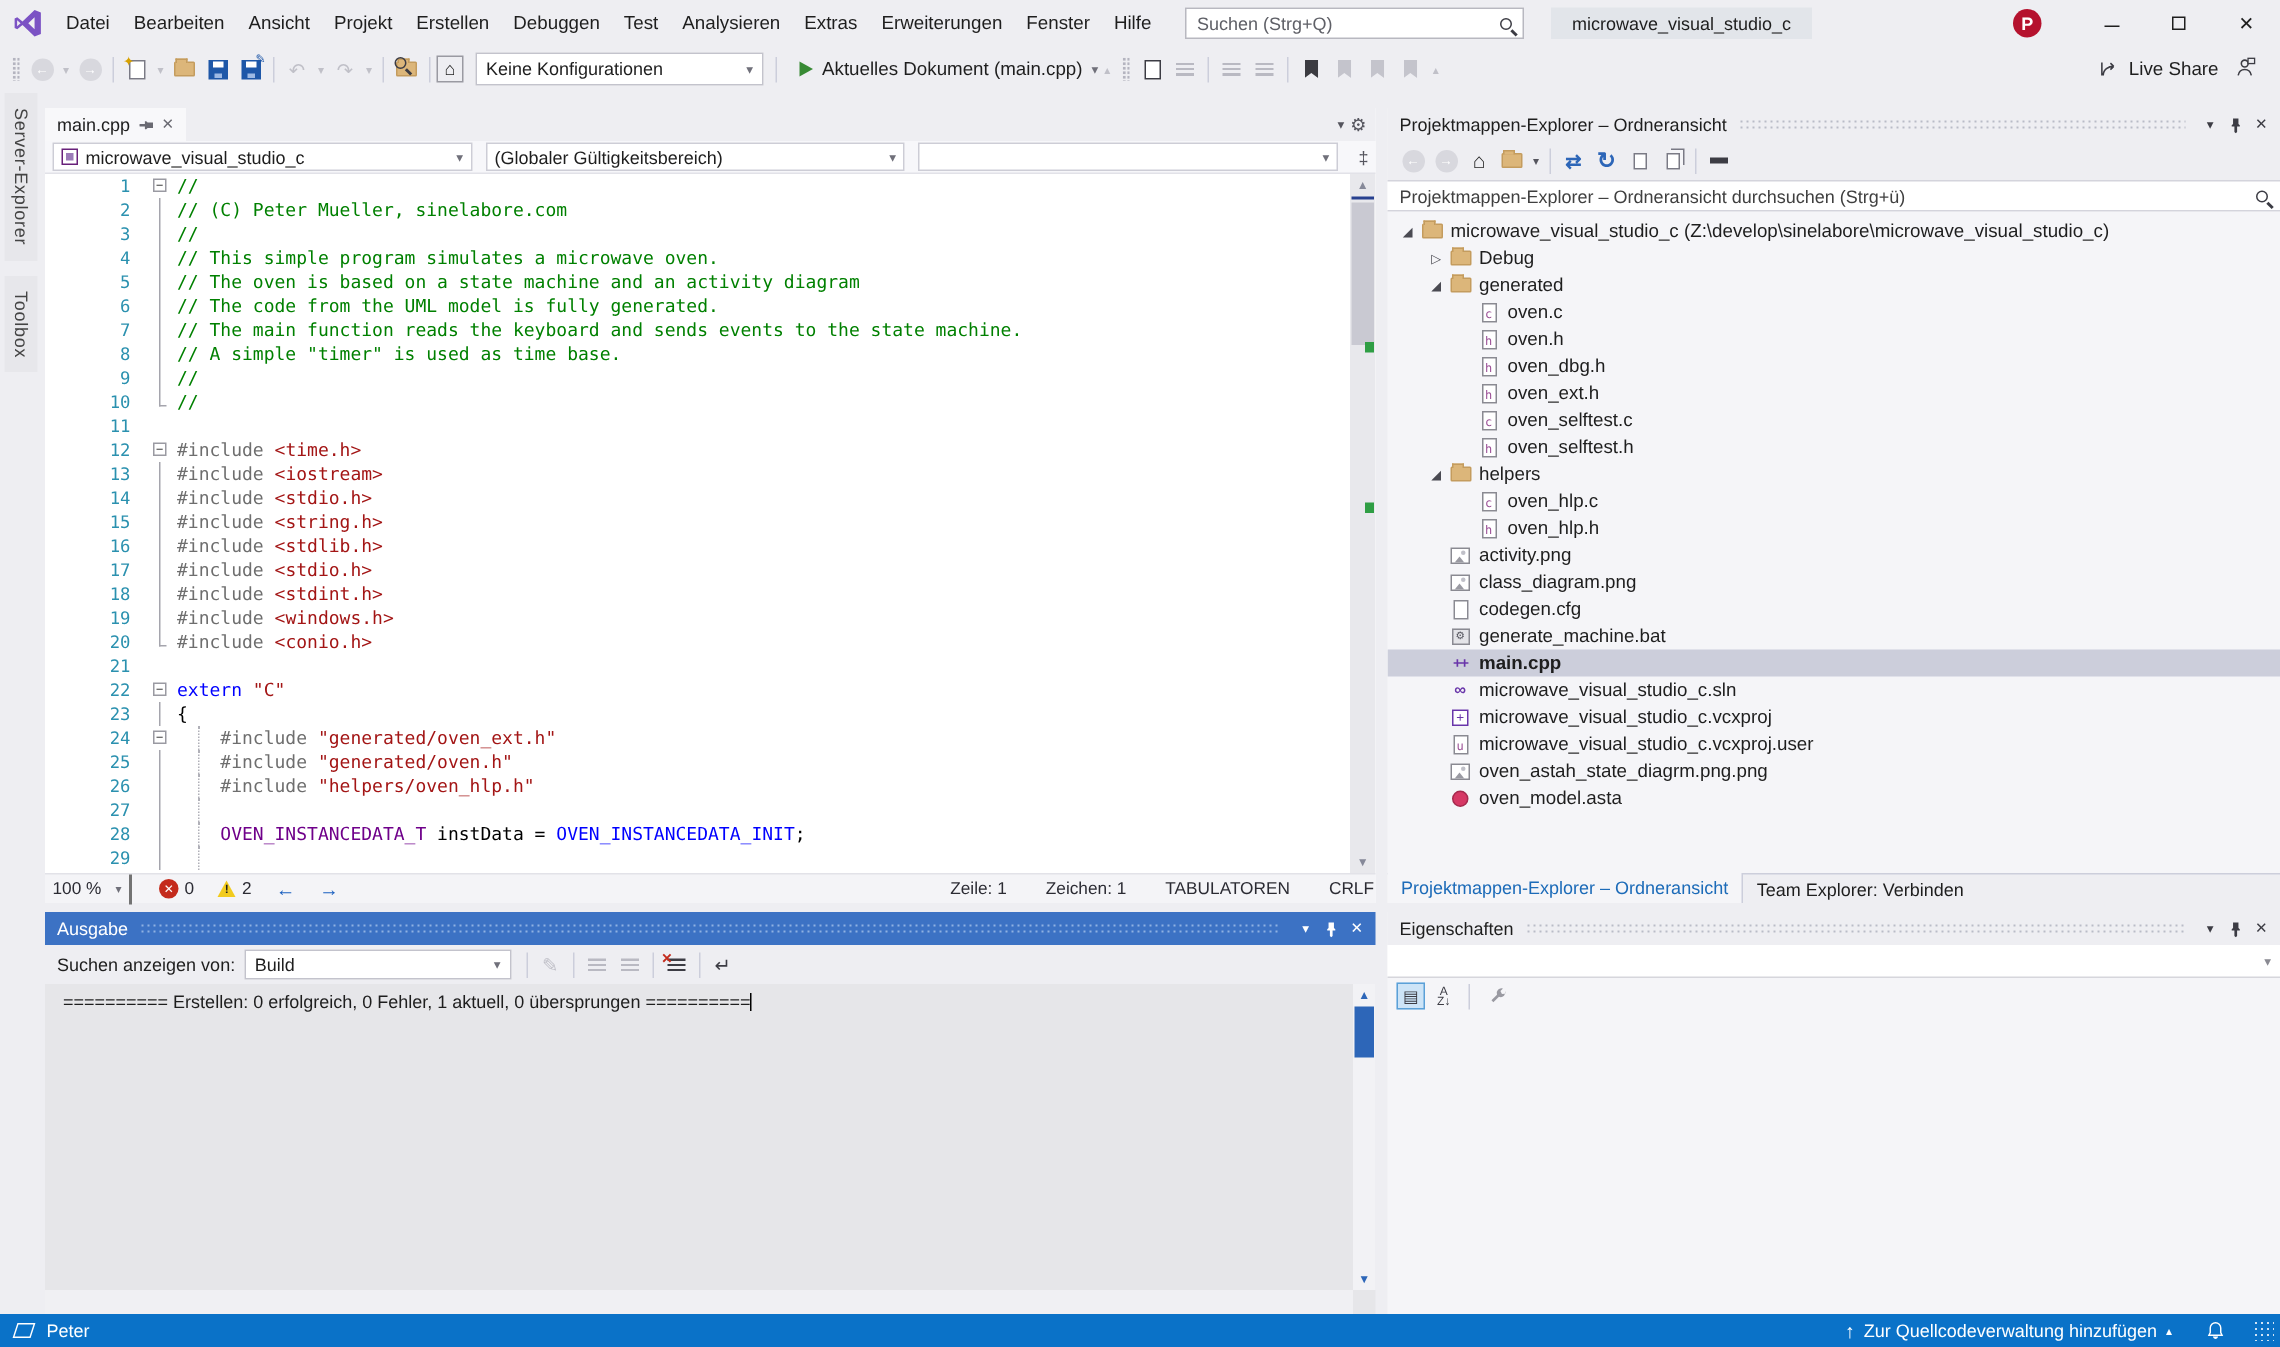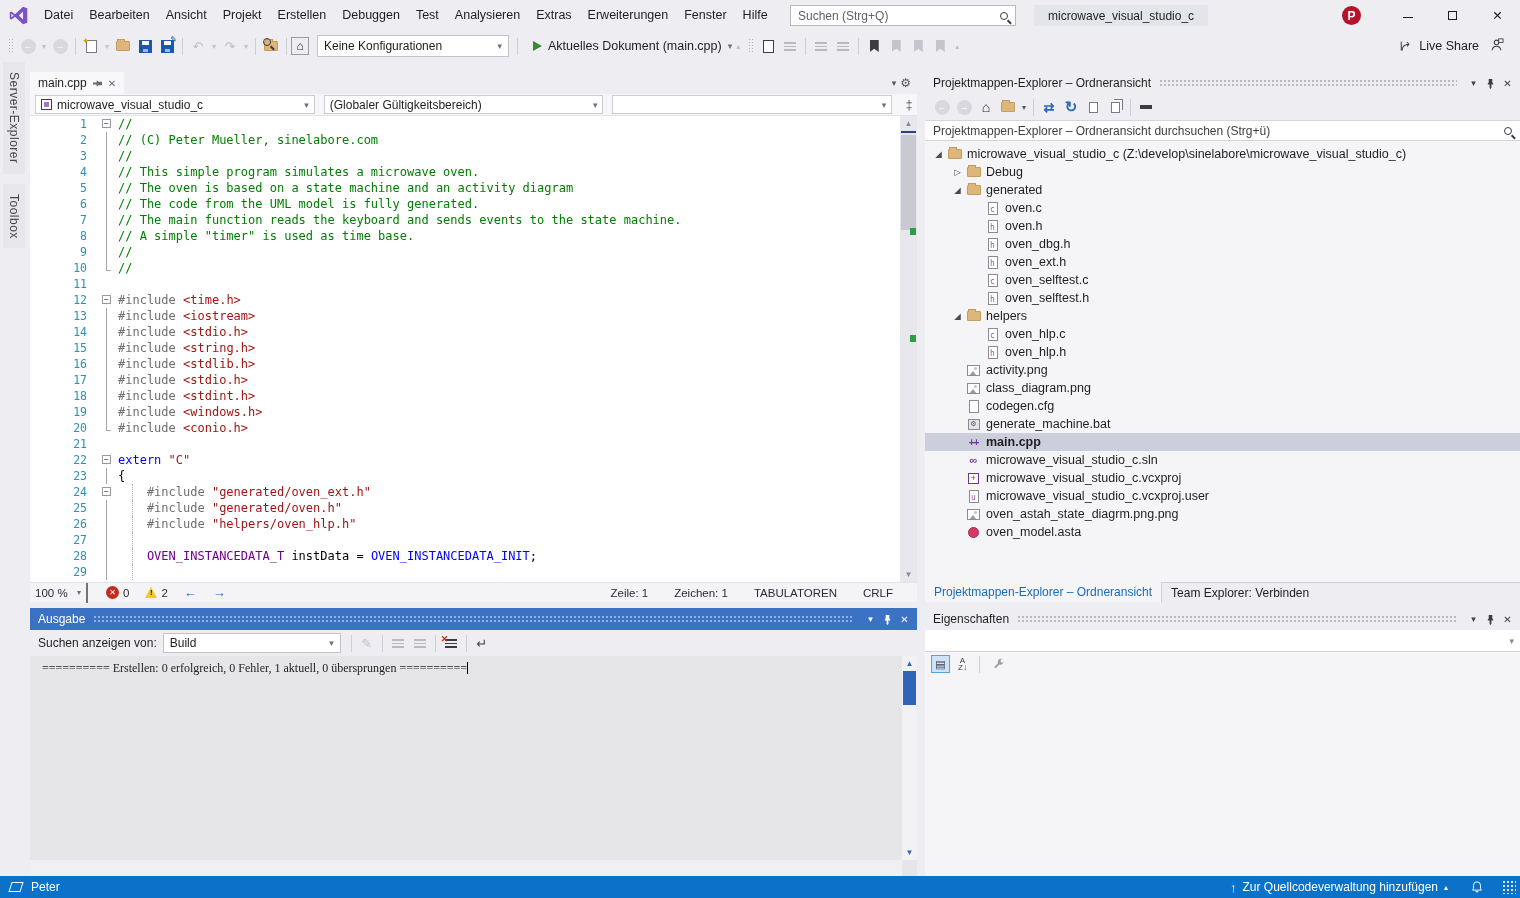--- a/index.html
+++ b/index.html
@@ -83,21 +83,21 @@
 .nav-arrow{color:#1b60c0;font-size:13px;margin-left:16px}
 #editor-status .right{margin-left:auto;display:flex;gap:0;align-items:center}
 #editor-status .right span{margin-right:26px}
 
 #output-pane{position:absolute;left:30px;top:608px;width:887px;height:268px;display:flex;flex-direction:column}
 .tool-header{height:22px;display:flex;align-items:center;padding:0 4px 0 8px;font-size:12px}
 .tool-header.blue{background:#3c72c4;color:#fff}
 .tool-header.gray{background:#eeeef2;color:#1e1e1e}
 #output-toolbar{height:26px;background:#eeeef2;display:flex;align-items:center;padding-left:8px;font-size:12px}
 #output-src{width:178px;height:20px;margin-left:6px}
-#output-content{flex:1;background:#e6e6e9;position:relative;font-family:Liberation Serif, serif;font-size:12px;color:#1e1e1e}
+#output-content{flex:1;background:#e6e6e9;position:relative;font-family:Liberation Sans, sans-serif;font-size:12px;color:#1e1e1e}
 #output-text{padding:5px 0 0 12px;white-space:pre}
 .cursor{display:inline-block;width:1px;height:12px;background:#000;vertical-align:-2px}
 #out-vscroll{position:absolute;right:0;top:0;bottom:16px;width:15px;background:#f2f2f5}
 #out-thumb{position:absolute;left:1px;right:1px;top:15px;height:34px;background:#2d66b8}
 #out-vscroll .scroll-arrow{color:#2d66b8}
 #out-hstrip{position:absolute;left:0;right:15px;bottom:0;height:16px;background:#f0f0f3}
 
 #right-pane{position:absolute;left:925px;top:72px;width:595px;height:530px;background:#f5f5f8;display:flex;flex-direction:column}
 #rp-toolbar{height:26px;background:#eeeef2;display:flex;align-items:center;padding-left:6px}
 #rp-search{height:21px;background:#fff;border-top:1px solid #d4d4dc;border-bottom:1px solid #d4d4dc;display:flex;align-items:center;padding:0 8px;color:#404040;font-size:12px}
@@ -356,21 +356,21 @@
     <span class="err-badge">✕</span>
     <span>0</span>
     <span class="warn-badge"></span>
     <span>2</span>
     <span class="nav-arrow">←</span>
     <span class="nav-arrow">→</span>
     <span class="right">
       <span>Zeile: 1</span>
       <span>Zeichen: 1</span>
       <span>TABULATOREN</span>
-      <span style="margin-right:24px">CRLF</span>
+      <span style="margin-right:1px">CRLF</span>
     </span>
   </div>
 </div>
 
 <div id="output-pane">
   <div class="tool-header blue">
     <span>Ausgabe</span>
     <span class="dots blue"></span>
     <span class="hicon white" style="font-size:9px">▾</span>
     <span class="hicon white">

